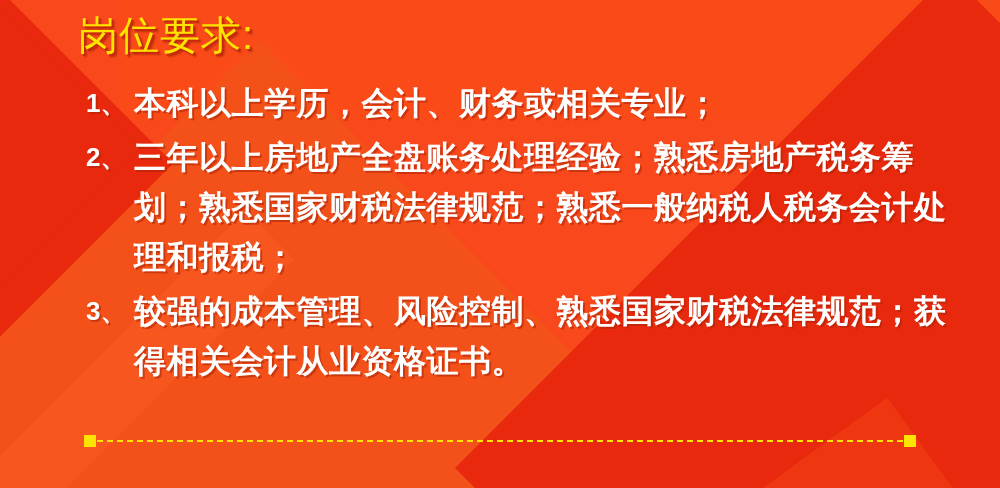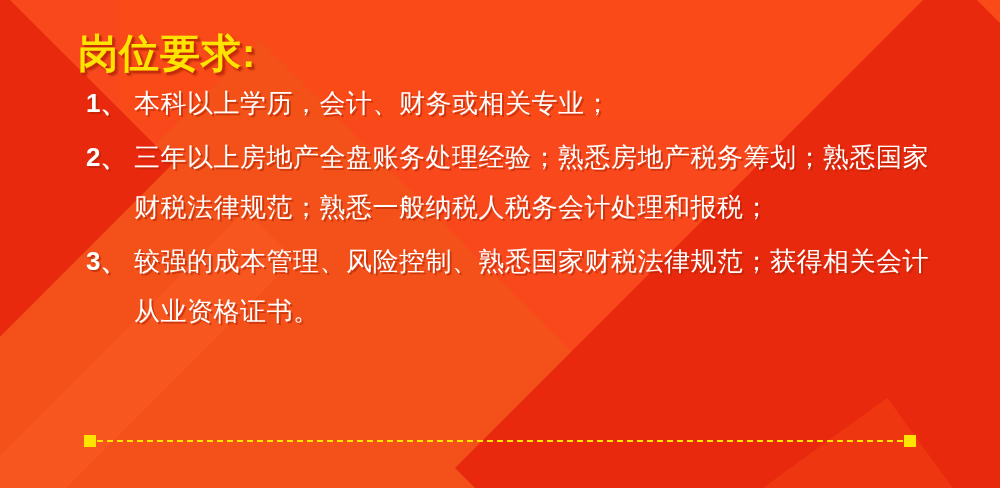--- a/index.html
+++ b/index.html
@@ -103,26 +103,25 @@
     position: relative;
     z-index: 5;
     height: 100%;
   }
 
   .title {
     position: absolute;
     left: 78px;
     top: 8px;
     font-size: 40px;
-    font-weight: 700;
+    font-weight: 400;
     letter-spacing: 1px;
     color: #ffe400;
     text-shadow: 2px 2px 0 #c9290b, 3px 3px 2px rgba(120,20,0,.45);
     white-space: nowrap;
-    margin-top: 18px;
   }
 
   .req-list {
     position: absolute;
     left: 86px;
     top: 78px;
     width: 866px;
   }
   .req-item {
     display: flex;
@@ -134,22 +133,22 @@
     width: 48px;
     font-size: 26px;
     font-weight: 700;
     color: #ffffff;
     line-height: 50px;
     text-shadow: 2px 2px 0 rgba(170,35,5,.55);
     white-space: nowrap;
   }
   .req-text {
     flex: 1 1 auto;
-    font-size: 26px;
-    font-weight: 400;
+    font-size: 32px;
+    font-weight: 700;
     color: #ffffff;
     line-height: 50px;
     letter-spacing: .5px;
     text-shadow: 2px 2px 0 rgba(170,35,5,.55);
   }
 
   
   .divider {
     position: absolute;
     left: 84px;

